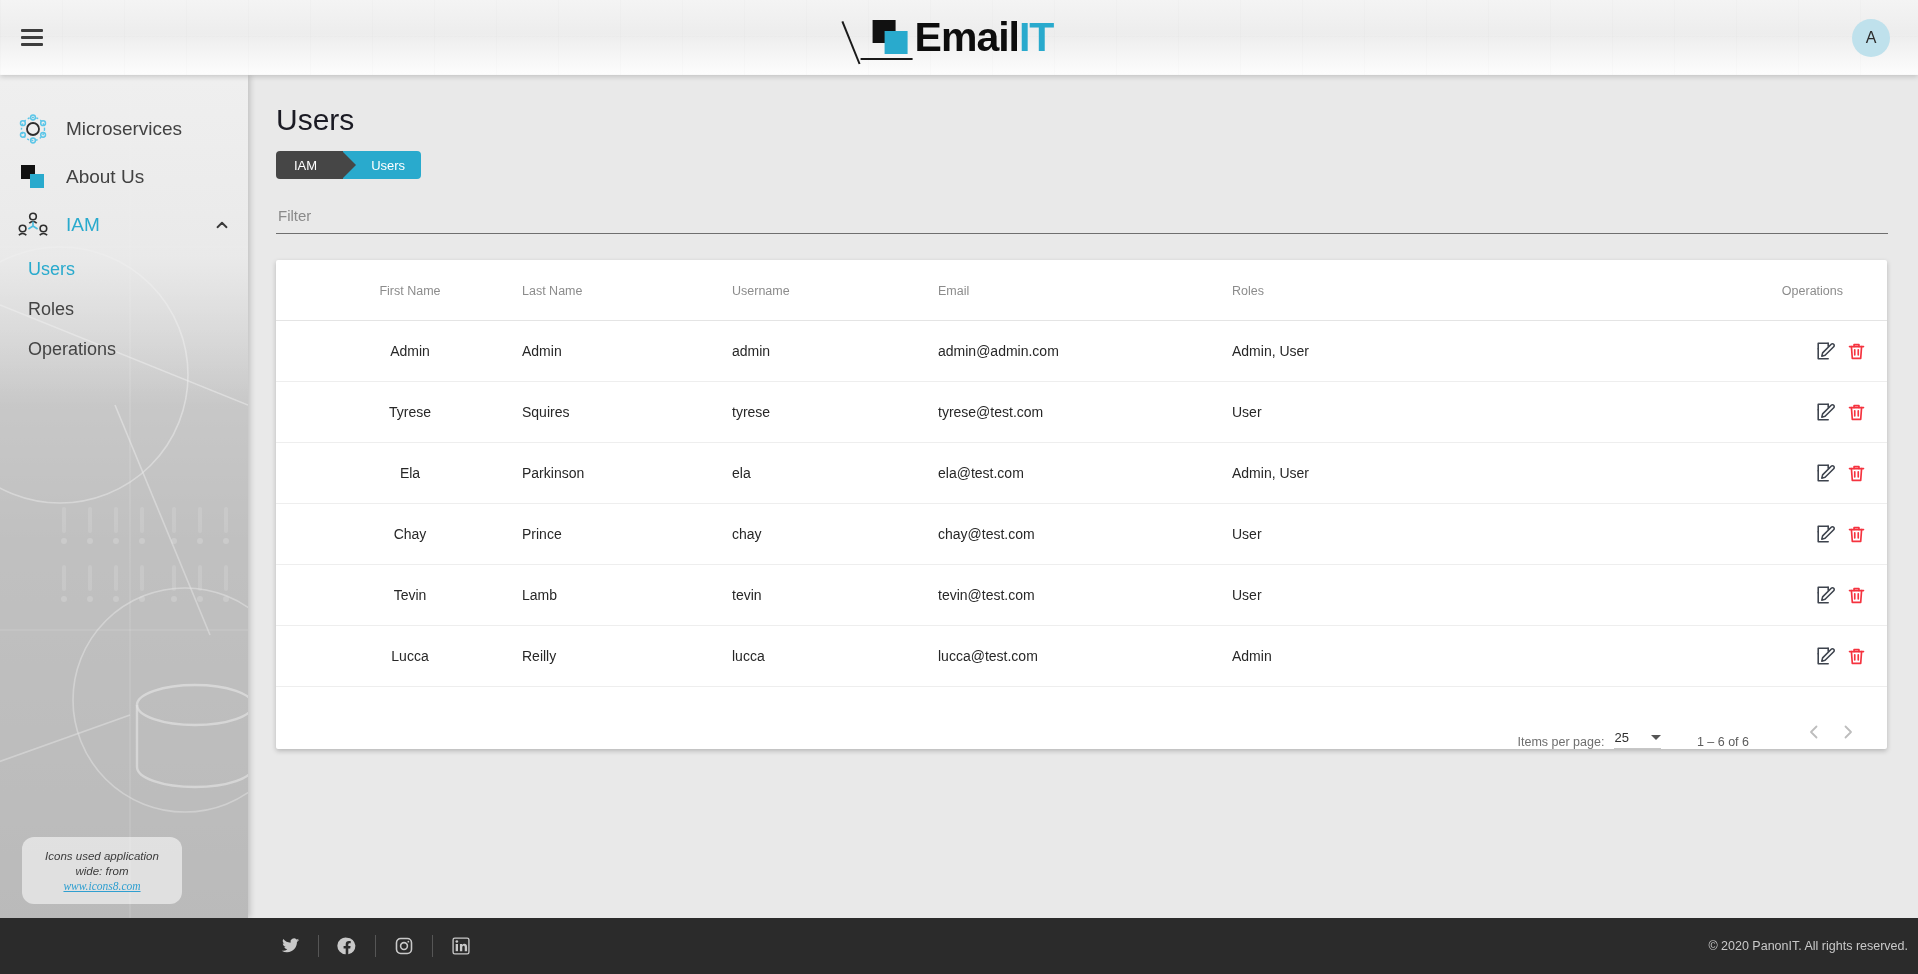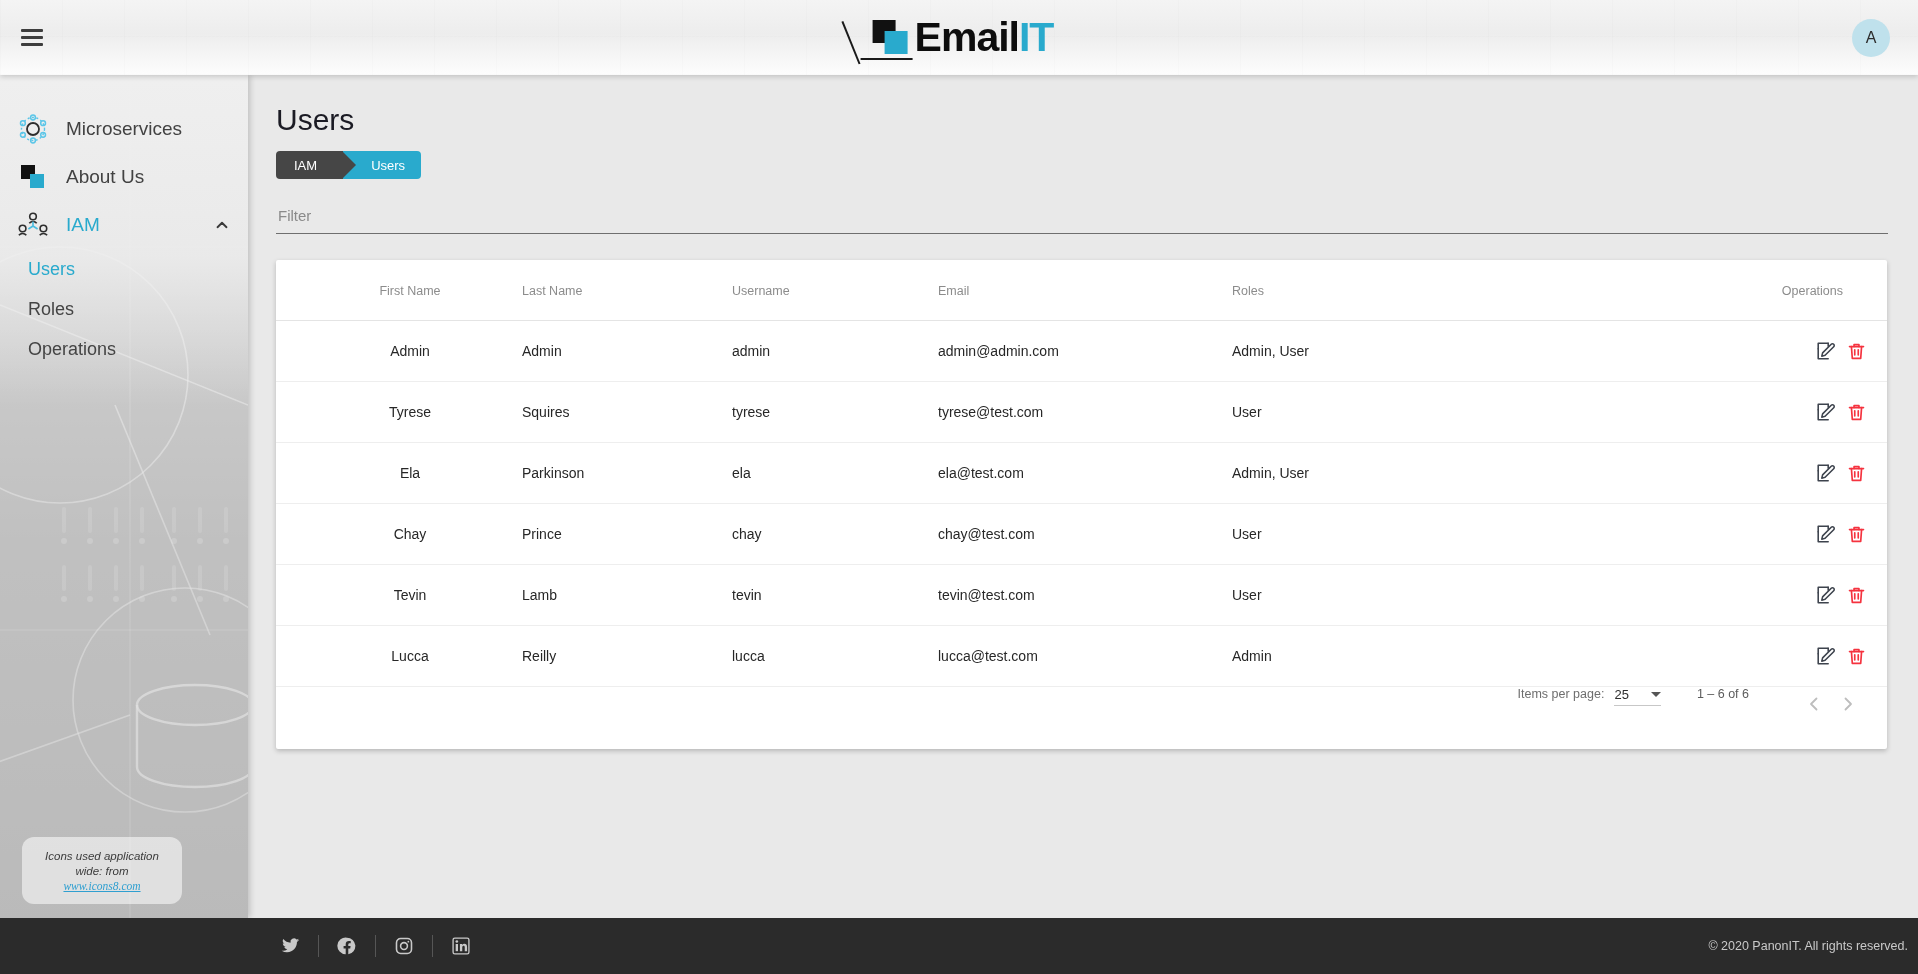--- a/index.html
+++ b/index.html
@@ -152,21 +152,21 @@
   tbody tr:last-child td { border-bottom: 1px solid #eeeeee; }
   td.ops { text-align: right; padding-right: 18px; white-space: nowrap; }
   .op-btn { display:inline-flex; align-items:center; justify-content:center;
             width: 26px; height: 26px; cursor: pointer; vertical-align: middle; margin-left: 4px; }
 
   col.c1 { width: 246px; } col.c2 { width: 210px; } col.c3 { width: 206px; }
   col.c4 { width: 294px; } col.c5 { width: 330px; } col.c6 { width: auto; }
   thead th:first-child, tbody td:first-child { padding-left: 22px; text-align: center; }
 
   .paginator {
-    display: flex; align-items: flex-start; justify-content: flex-end;
+    display: flex; align-items: flex-end; justify-content: flex-end;
     height: 62px; padding-right: 22px; gap: 0;
   }
   .pg-label { font-size: 12.5px; color: #6e6e6e; margin-right: 10px; }
   .pg-select {
     display:flex; align-items:center; gap: 22px; cursor:pointer;
     border-bottom: 1px solid #c7c7c7; padding-bottom: 3px; margin-right: 36px;
   }
   .pg-select .val { font-size: 13px; color: #2e2e2e; }
   .pg-select .caret {
     width: 0; height: 0; border-left: 5px solid transparent; border-right: 5px solid transparent;

